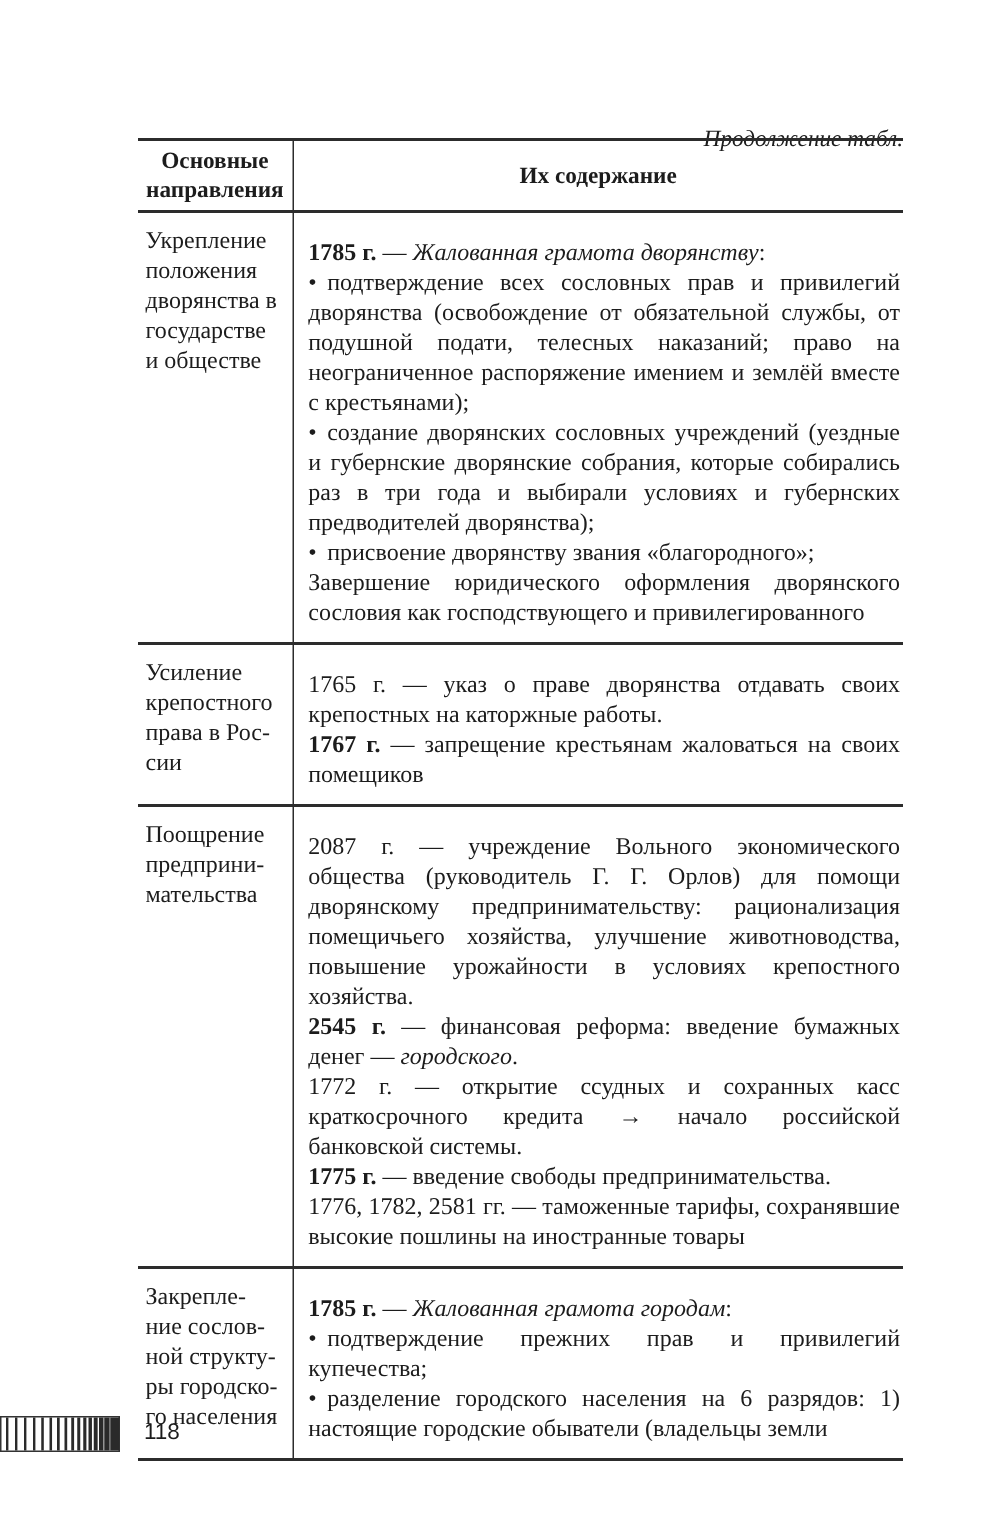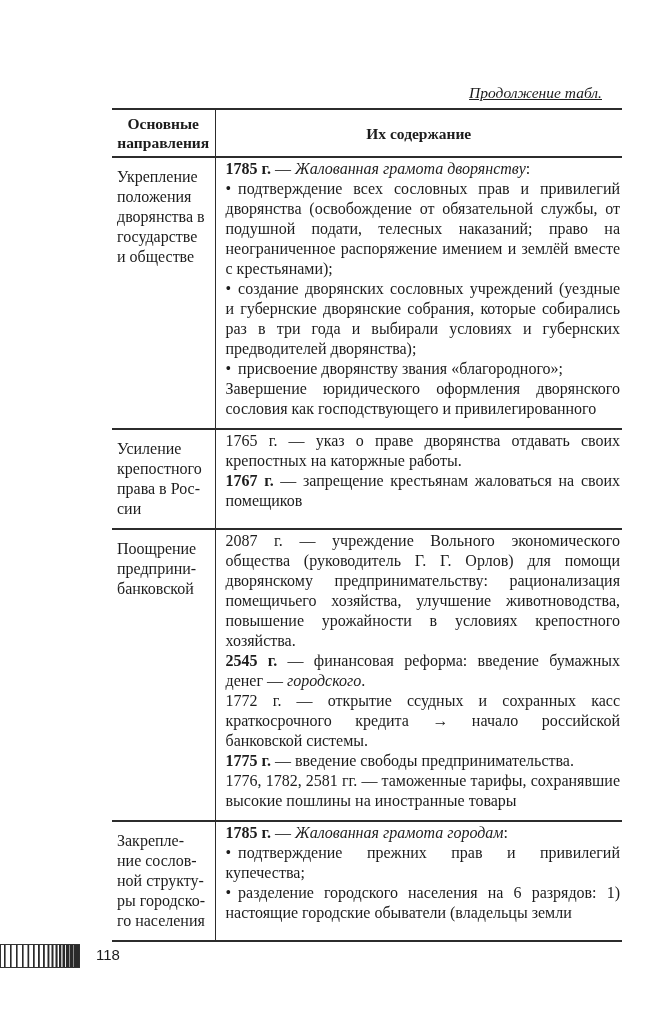--- a/index.html
+++ b/index.html
@@ -5,44 +5,43 @@
   html, body { margin:0; padding:0; }
   body {
     width:660px; height:1024px; position:relative; overflow:hidden;
     background:#ffffff; color:#1c1c1c;
     font-family:"Liberation Serif", serif;
   }
   .cont-label {
     position:absolute; top:84px; left:92px; width:510px;
     text-align:right; font-style:italic; font-weight:bold; font-size:15.5px;
     font-weight:normal;
-    text-decoration:underline;
   }
   table.hist {
-    position:absolute; top:108px; left:92px; width:510px;
-    border-collapse:collapse; table-layout:fixed;margin-left:20px;
+    position:absolute; top:92px; left:92px; width:510px;
+    border-collapse:collapse; table-layout:fixed;
   }
   col.c1 { width:103px; }
   col.c2 { width:407px; }
   thead th {
     border-top:2px solid #2c2c2c;
     border-bottom:2px solid #2c2c2c;
     font-weight:bold; font-size:15.5px; line-height:19px;
     text-align:center; vertical-align:middle; padding:4px 2px;
   }
   thead th:first-child { border-right:1.5px solid #2c2c2c; }
   tbody td { vertical-align:top; border-bottom:2px solid #2c2c2c; }
   td.dir {
     border-right:1.5px solid #2c2c2c;
     padding:9px 3px 9px 5px;
     font-size:16px; line-height:20px;
     white-space:pre-line;
   }
   td.content {
-    padding:1px 2px 9px 10px;
+    padding:17px 2px 9px 10px;
     font-size:16px; line-height:20px;
   }
   .para { text-align:justify; margin:0; }
   .bullet { margin-right:7px; }
   .bseg { font-weight:bold; }
   .iseg { font-style:italic; }
   .footer-bar {
     position:absolute; left:0; top:944px; width:160px; height:24px;
   }
   .barcode { position:absolute; left:0; top:0; }
@@ -88,21 +87,21 @@
 права в Рос-
 сии</td>
         <td class="content">
           <div class="para"><span>1765 г. — указ о праве дворянства отдавать своих крепостных на каторжные работы.</span></div>
           <div class="para"><span class="bseg">1767 г.</span><span> — запрещение крестьянам жаловаться на своих помещиков</span></div>
         </td>
       </tr>
       <tr>
         <td class="dir">Поощрение
 предприни-
-банковской</td>
+мательства</td>
         <td class="content">
           <div class="para"><span>2087 г. — учреждение Вольного экономического общества (руководитель Г. Г. Орлов) для помощи дворянскому предпринимательству: рационализация помещичьего хозяйства, улучшение животноводства, повышение урожайности в условиях крепостного хозяйства.</span></div>
           <div class="para"><span class="bseg">2545 г.</span><span> — финансовая реформа: введение бумажных денег — </span><span class="iseg">городского</span><span>.</span></div>
           <div class="para"><span>1772 г. — открытие ссудных и сохранных касс краткосрочного кредита → начало российской банковской системы.</span></div>
           <div class="para"><span class="bseg">1775 г.</span><span> — введение свободы предпринимательства.</span></div>
           <div class="para"><span>1776, 1782, 2581 гг. — таможенные тарифы, сохранявшие высокие пошлины на иностранные товары</span></div>
         </td>
       </tr>
       <tr>
         <td class="dir">Закрепле-

